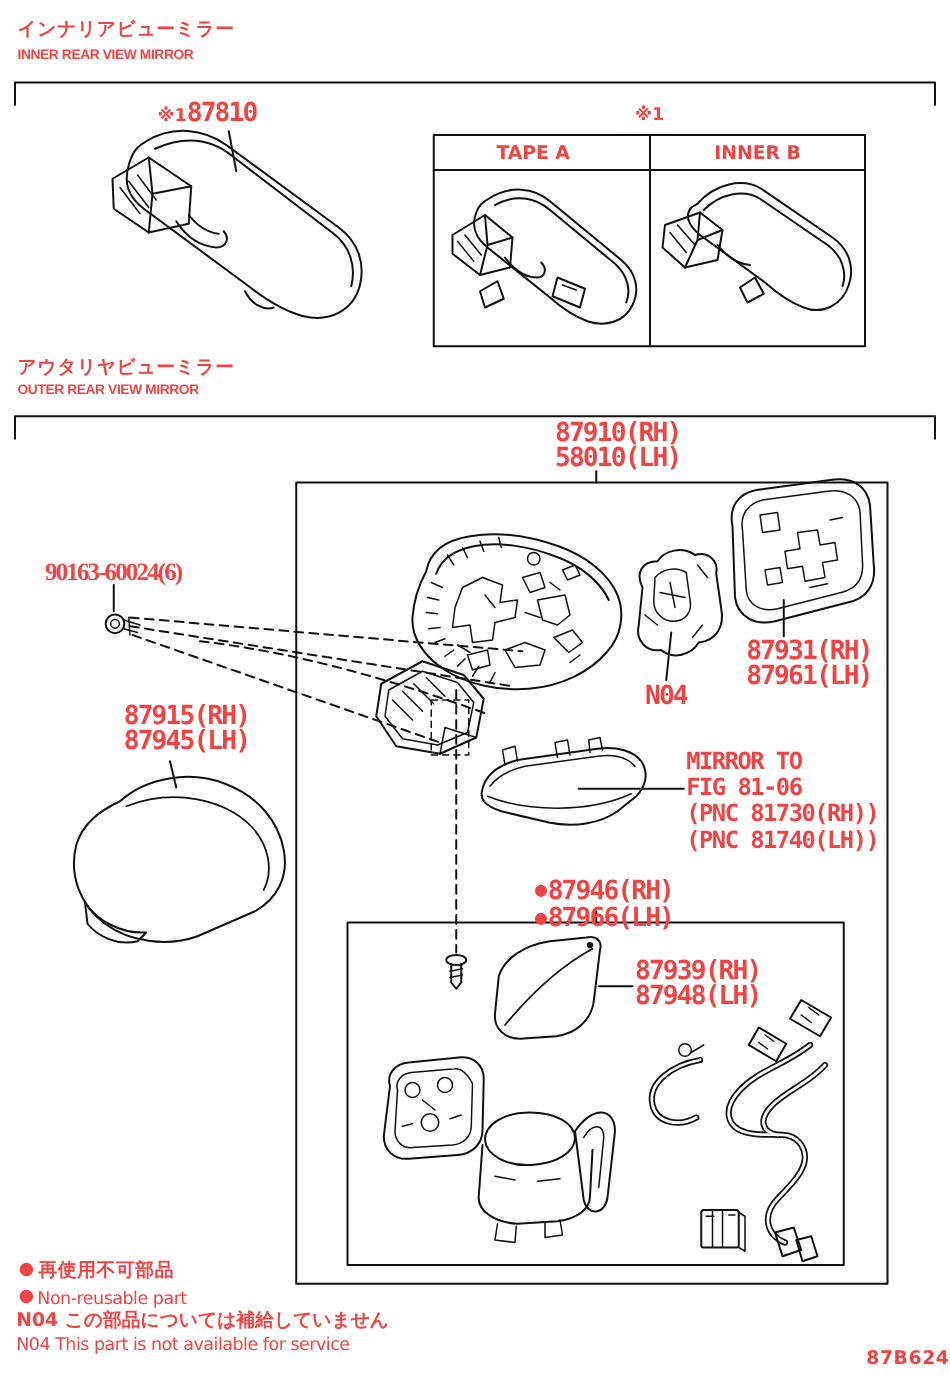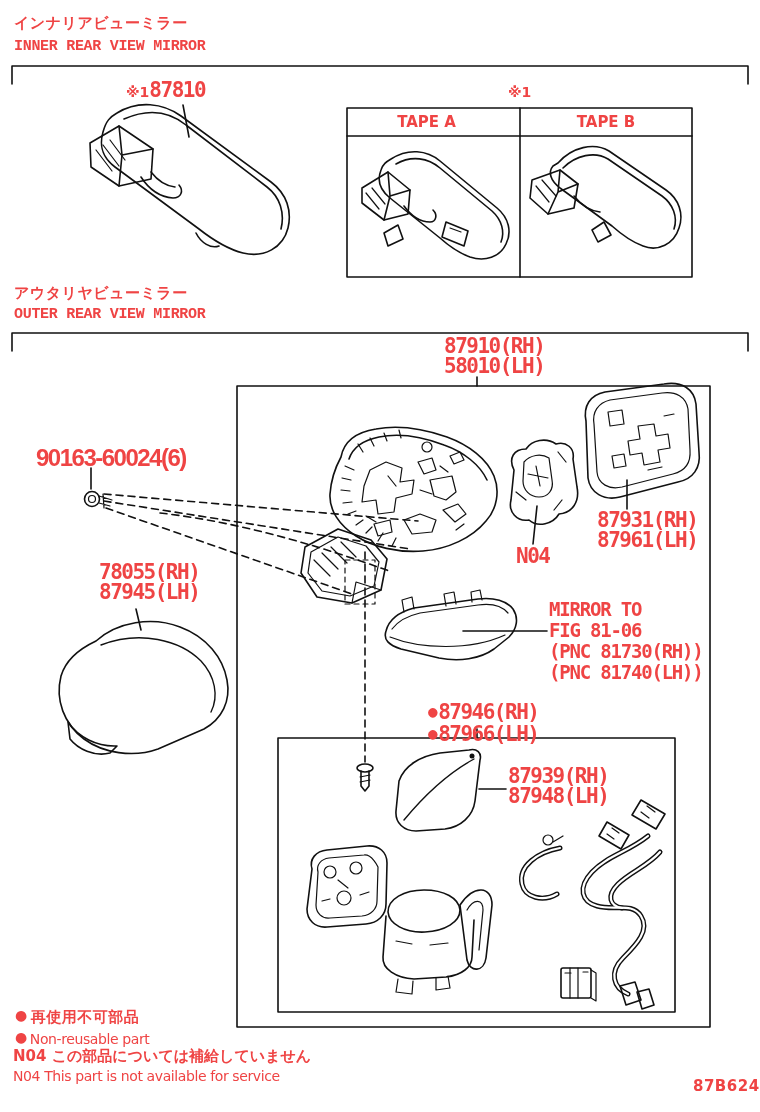--- a/index.html
+++ b/index.html
@@ -1,24 +1,24 @@
 <!DOCTYPE html>
 <html><head>
 <meta charset="utf-8">
 <style>
   html,body{margin:0;padding:0;background:#fff;}
   .canvas{position:relative;width:760px;height:1112px;background:#fff;overflow:hidden;
           font-family:"DejaVu Sans",sans-serif;color:#111;}
   svg{position:absolute;left:0;top:0;z-index:1;}
   .label{position:absolute;z-index:2;white-space:nowrap;color:#ef4444;}
   .jp{font-family:"DejaVu Sans",sans-serif;font-weight:bold;font-size:15px;letter-spacing:0.5px;}
-  .en{font-family:Liberation Mono, monospace;font-weight:bold;font-size:15px;letter-spacing:-0.3px;}
+  .en{font-family:Liberation Sans, sans-serif;font-weight:bold;font-size:11px;letter-spacing:-0.3px;}
   .pn{font-family:"DejaVu Sans Mono",monospace;font-weight:bold;font-size:21px;
       line-height:20px;letter-spacing:-1.5px;}
-  .pn-md{font-family:Liberation Sans, sans-serif;font-weight:bold;font-size:24px;
+  .pn-md{font-family:Liberation Serif, serif;font-weight:bold;font-size:20px;
       line-height:20px;letter-spacing:-1.5px;}
   .pn-sm{font-family:"DejaVu Sans Mono",monospace;font-weight:bold;font-size:19px;
       line-height:21px;letter-spacing:-1.2px;}
   .ref{font-family:"DejaVu Sans",sans-serif;font-weight:bold;font-size:14px;}
   .th{font-family:"DejaVu Sans",sans-serif;font-weight:bold;font-size:15px;text-align:center;}
   .note{font-family:"DejaVu Sans",sans-serif;font-weight:normal;font-size:14px;letter-spacing:-0.4px;}
   .bullet{display:inline-block;font-size:14px;vertical-align:2px;margin-right:3px;}
   .bullet-lg{display:inline-block;font-size:16px;vertical-align:2px;margin-right:2px;}
   .code{font-family:"DejaVu Sans",sans-serif;font-weight:bold;font-size:15px;letter-spacing:0.5px;}
 </style>
@@ -219,34 +219,34 @@
 
 <div class="label jp" style="left:14px;top:14px;">インナリアビューミラー</div>
 <div class="label en" style="left:14px;top:38px;">INNER REAR VIEW MIRROR</div>
 
 <div class="label" style="left:126px;top:80px;">
   <span class="ref">※1</span><span class="pn">87810</span>
 </div>
 
 <div class="label ref" style="left:508px;top:84px;">※1</div>
 <div class="label th" style="left:347px;top:113px;width:159px;">TAPE A</div>
-<div class="label th" style="left:520px;top:113px;width:172px;">TAPE B</div>
+<div class="label th" style="left:520px;top:113px;width:172px;">INNER B</div>
 
 <div class="label jp" style="left:14px;top:284px;">アウタリヤビューミラー</div>
 <div class="label en" style="left:14px;top:306px;">OUTER REAR VIEW MIRROR</div>
 
 <div class="label pn" style="left:444px;top:336px;">
   <div>87910(RH)</div>
   <div>58010(LH)</div>
 </div>
 
 <div class="label pn-md" style="left:36px;top:448px;">90163-60024(6)</div>
 
 <div class="label pn" style="left:99px;top:562px;">
-  <div>78055(RH)</div>
+  <div>87915(RH)</div>
   <div>87945(LH)</div>
 </div>
 
 <div class="label pn" style="left:597px;top:510px;">
   <div>87931(RH)</div>
   <div>87961(LH)</div>
 </div>
 
 <div class="label pn" style="left:516px;top:546px;">N04</div>
 

